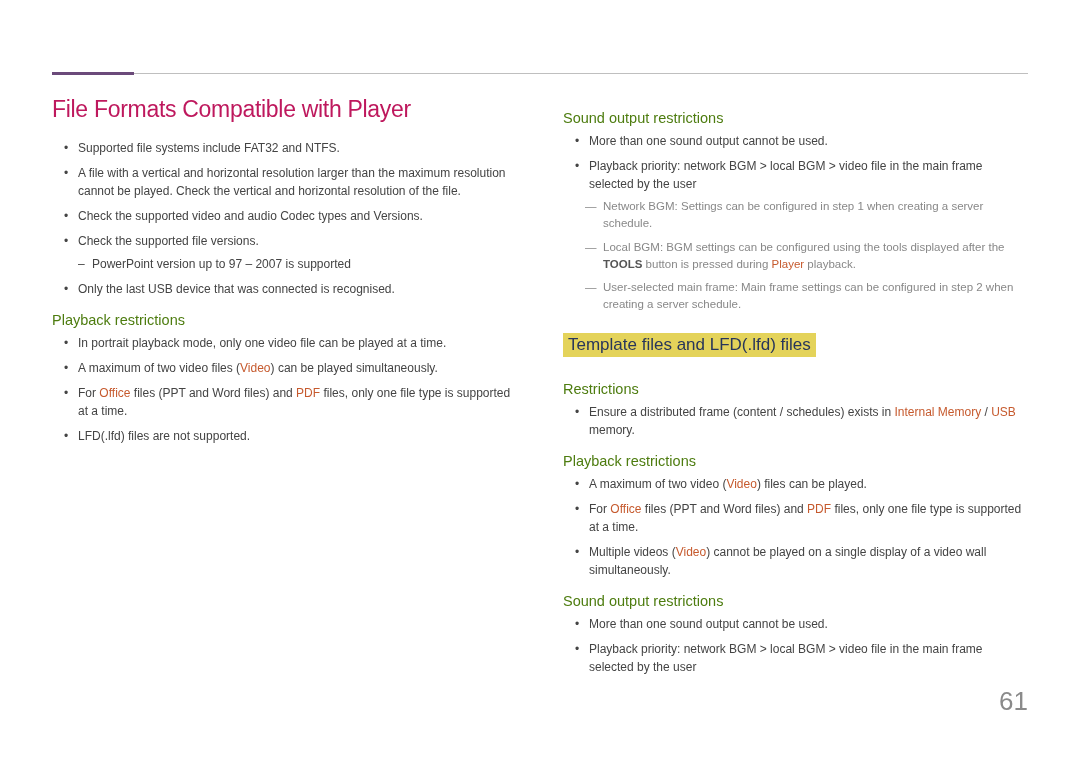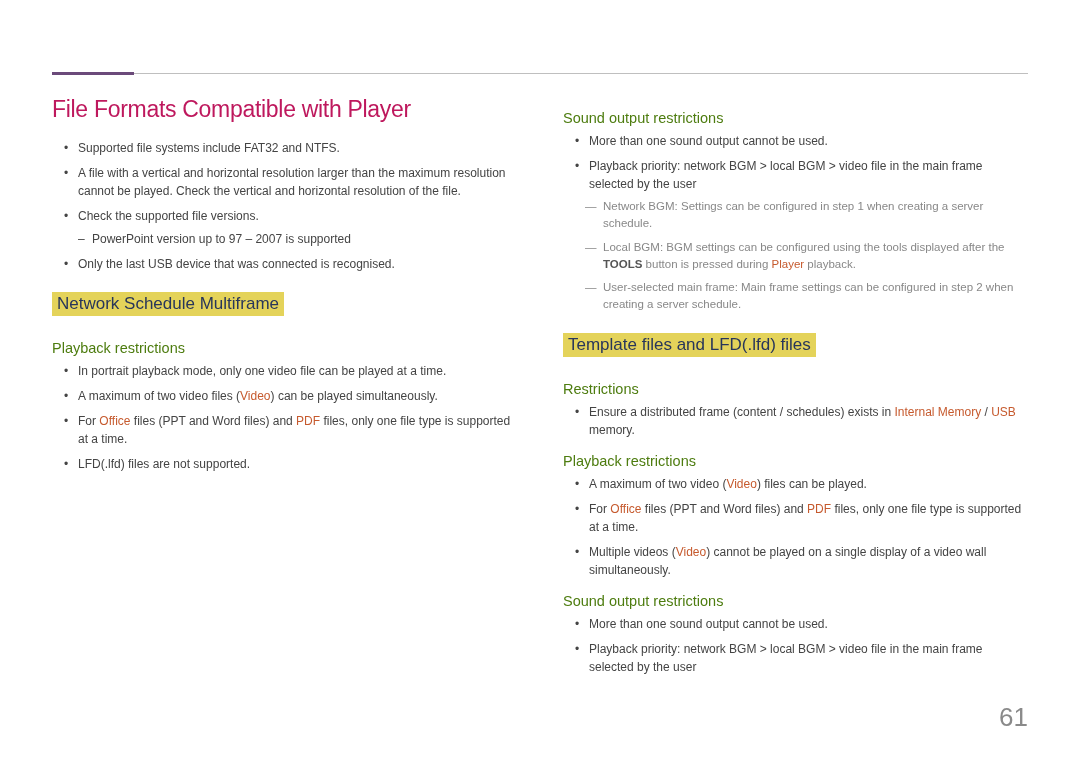--- a/index.html
+++ b/index.html
@@ -102,50 +102,50 @@
     content: "―";
     position: absolute;
     left: -18px;
     top: 0;
     color: #888;
   }
   .hl { color: #c65a2e; }
   .tools { color: #555; font-weight: 600; }
   .page-num {
     position: absolute;
-    bottom: 30px;
+    bottom: 46px;
     right: 52px;
     font-size: 26px;
     color: #8a8a8a;
     font-weight: 300;
   }
 </style>
 </head>
 <body>
 
 <div class="top-line"></div>
 <div class="accent-bar"></div>
 
 <div class="content">
 
   <div class="col">
     <h1>File Formats Compatible with Player</h1>
     <ul class="bullet">
       <li>Supported file systems include FAT32 and NTFS.</li>
       <li>A file with a vertical and horizontal resolution larger than the maximum resolution cannot be played. Check the vertical and horizontal resolution of the file.</li>
+      <li>Check the supported video and audio Codec types and Versions.</li>
       <li>
         <span>Check the supported file versions.</span>
         <ul class="dash">
           <li>PowerPoint version up to 97 – 2007 is supported</li>
         </ul>
       </li>
       <li>Only the last USB device that was connected is recognised.</li>
     </ul>
 
-    <h2>Network Schedule Multiframe</h2>
 
     <h3>Playback restrictions</h3>
     <ul class="bullet">
       <li>In portrait playback mode, only one video file can be played at a time.</li>
       <li>
         <span>A maximum of two video files (</span><span class="hl">Video</span><span>) can be played simultaneously.</span>
       </li>
       <li>
         <span>For </span><span class="hl">Office</span><span> files (PPT and Word files) and </span><span class="hl">PDF</span><span> files, only one file type is supported at a time.</span>
       </li>

